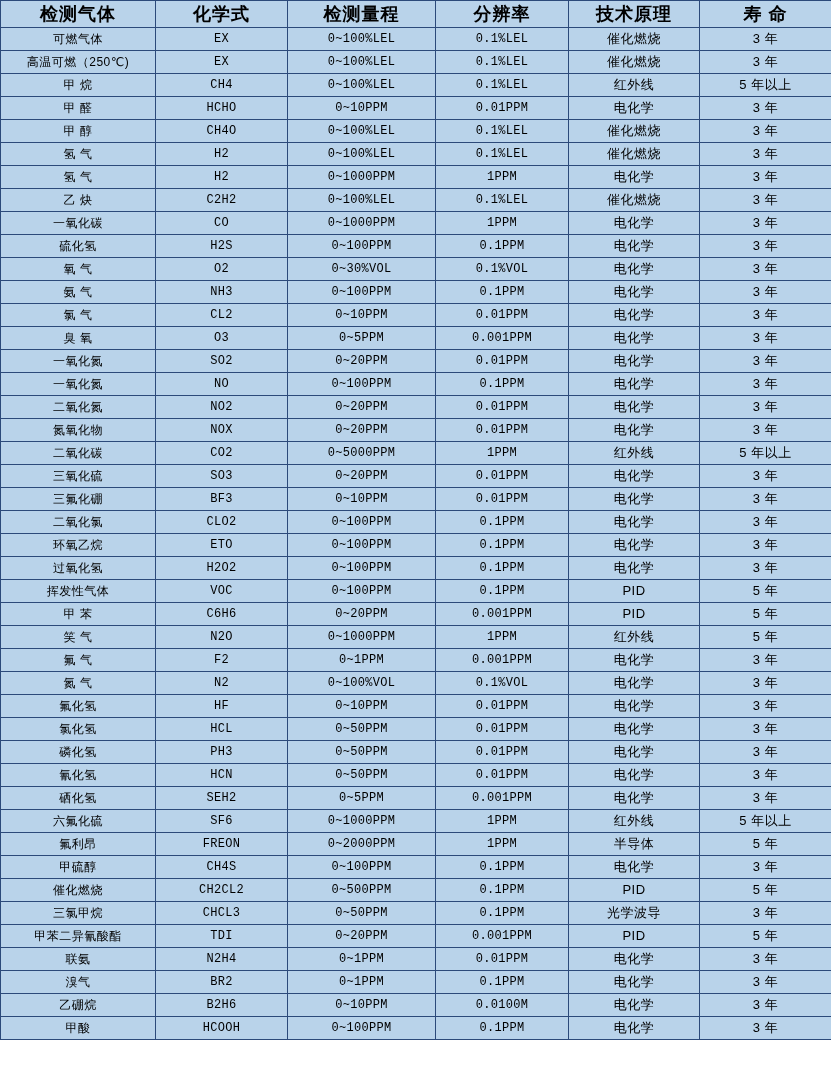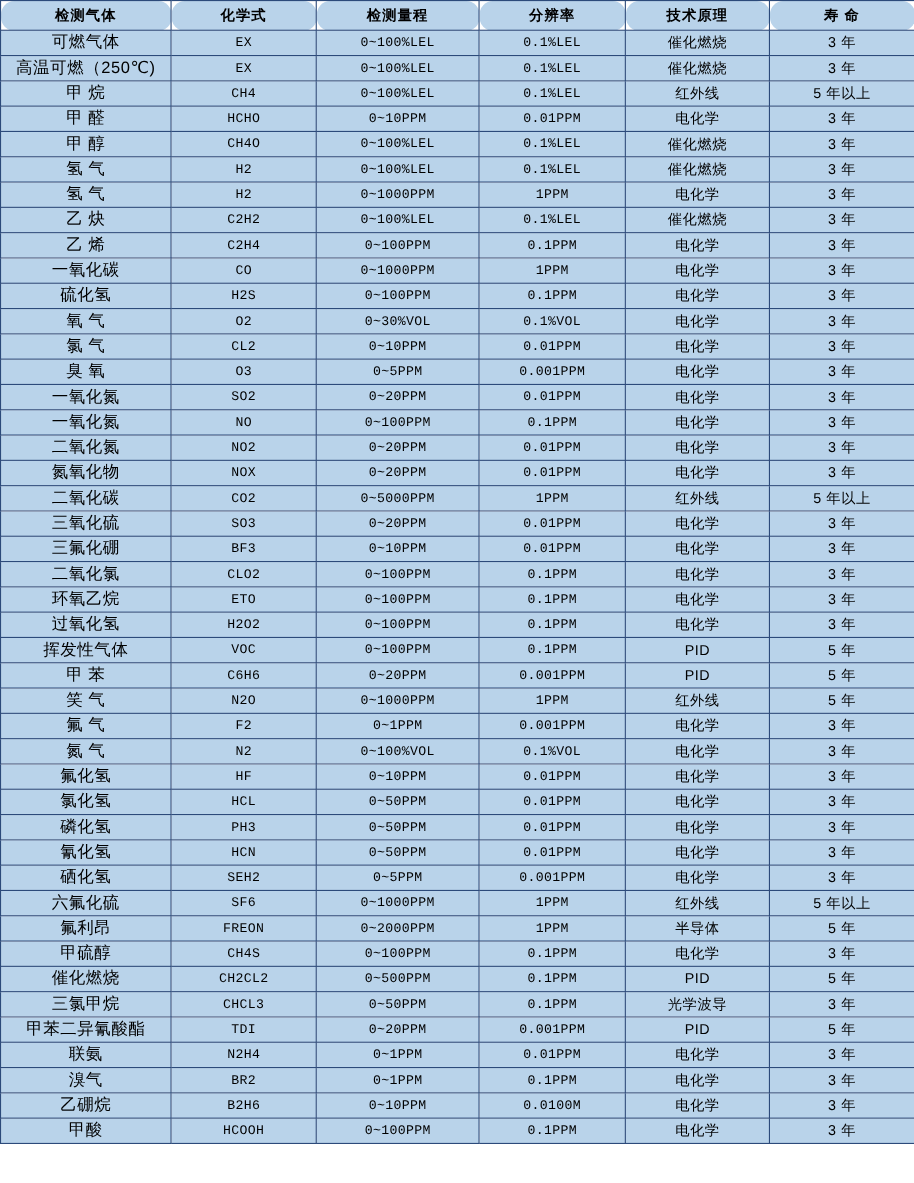--- a/index.html
+++ b/index.html
@@ -32,30 +32,29 @@
     background: #b9d3ea;
     padding: 0;
     height: 22px;
     line-height: 22px;
     overflow: hidden;
     white-space: nowrap;
   }
   table.gas-table thead th {
     height: 26px;
     line-height: 26px;
-    font-size: 13px;
+    font-size: 18px;
     font-weight: bold;
     letter-spacing: 1px;
-    border-radius: 12px;
   }
   table.gas-table tbody td {
     font-size: 13px;
   }
   table.gas-table tbody td.name {
-    font-size: 15px;
+    font-size: 12px;
     letter-spacing: 0.5px;
   }
   table.gas-table tbody td.formula,
   table.gas-table tbody td.range,
   table.gas-table tbody td.resolution {
     font-family: "Liberation Mono", "DejaVu Sans Mono", monospace;
     font-size: 12px;
     letter-spacing: 0.3px;
   }
   table.gas-table tbody td.principle,
@@ -145,28 +144,20 @@
       </tr>
       <tr>
         <td class="name">乙 炔</td>
         <td class="formula">C2H2</td>
         <td class="range">0~100%LEL</td>
         <td class="resolution">0.1%LEL</td>
         <td class="principle">催化燃烧</td>
         <td class="life">3 年</td>
       </tr>
       <tr>
-        <td class="name">乙 烯</td>
-        <td class="formula">C2H4</td>
-        <td class="range">0~100PPM</td>
-        <td class="resolution">0.1PPM</td>
-        <td class="principle">电化学</td>
-        <td class="life">3 年</td>
-      </tr>
-      <tr>
         <td class="name">一氧化碳</td>
         <td class="formula">CO</td>
         <td class="range">0~1000PPM</td>
         <td class="resolution">1PPM</td>
         <td class="principle">电化学</td>
         <td class="life">3 年</td>
       </tr>
       <tr>
         <td class="name">硫化氢</td>
         <td class="formula">H2S</td>
@@ -177,20 +168,28 @@
       </tr>
       <tr>
         <td class="name">氧 气</td>
         <td class="formula">O2</td>
         <td class="range">0~30%VOL</td>
         <td class="resolution">0.1%VOL</td>
         <td class="principle">电化学</td>
         <td class="life">3 年</td>
       </tr>
       <tr>
+        <td class="name">氨 气</td>
+        <td class="formula">NH3</td>
+        <td class="range">0~100PPM</td>
+        <td class="resolution">0.1PPM</td>
+        <td class="principle">电化学</td>
+        <td class="life">3 年</td>
+      </tr>
+      <tr>
         <td class="name">氯 气</td>
         <td class="formula">CL2</td>
         <td class="range">0~10PPM</td>
         <td class="resolution">0.01PPM</td>
         <td class="principle">电化学</td>
         <td class="life">3 年</td>
       </tr>
       <tr>
         <td class="name">臭 氧</td>
         <td class="formula">O3</td>

